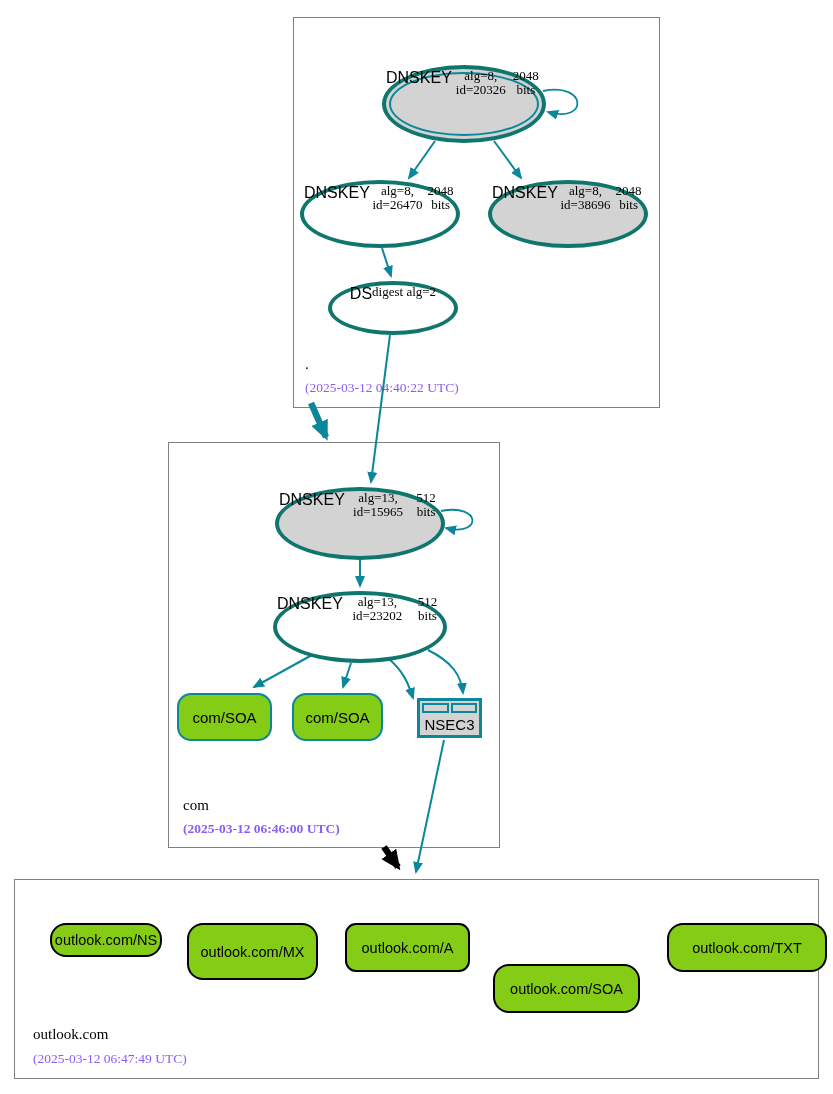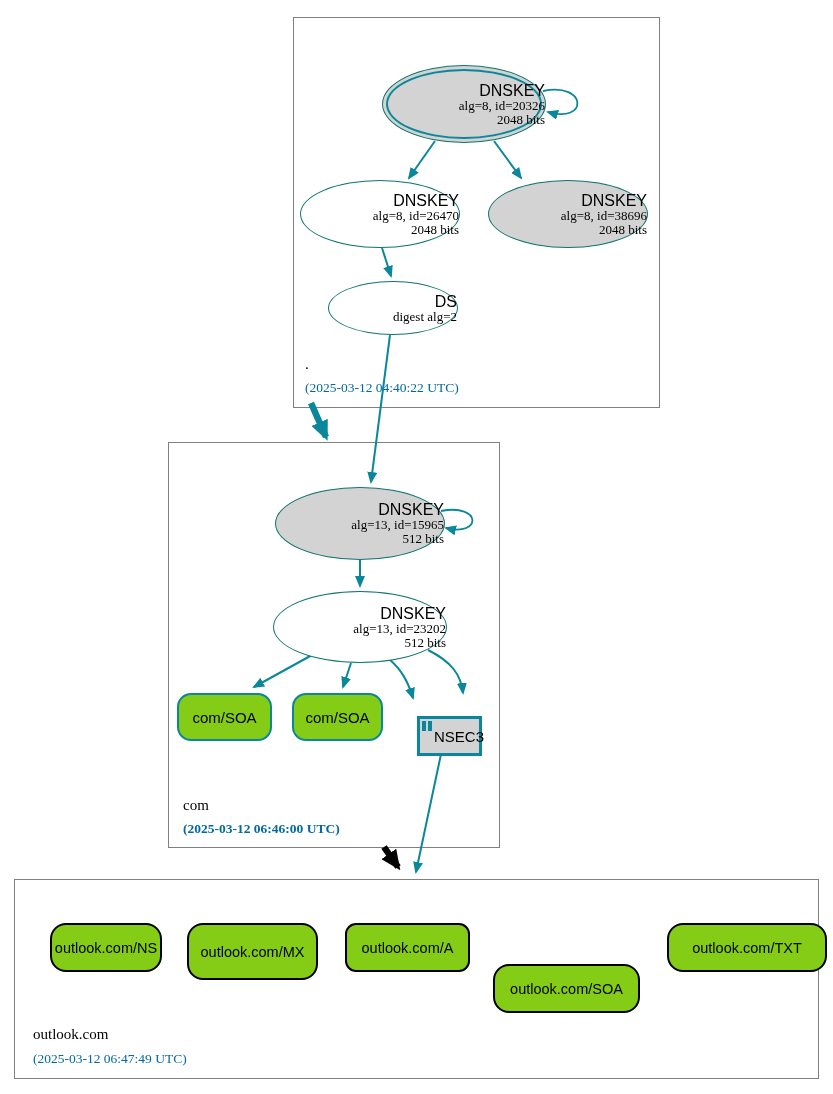--- a/index.html
+++ b/index.html
@@ -1,33 +1,33 @@
 <!DOCTYPE html>
 <html><head>
 <meta charset="utf-8">
 <style>
   html,body{margin:0;padding:0;background:#fff;}
   .canvas{position:relative;width:833px;height:1094px;background:#ffffff;overflow:hidden;
           font-family:"Liberation Sans",sans-serif;color:#000;}
   .zone-box{position:absolute;border:1px solid #808080;box-sizing:border-box;background:transparent;}
   .zone-name{position:absolute;font:15px "Liberation Serif",serif;color:#000;}
-  .zone-ts{position:absolute;font:13.5px "Liberation Serif",serif;color:#0369a1;}
-  .ellipse{position:absolute;border:1px solid #0f766e;border-radius:50%;box-sizing:border-box;
-           background:#ffffff;display:flex;flex-direction:column;align-items:flex-end;
+  .zone-ts{position:absolute;font:13.5px "Liberation Serif",serif;color:#8b5cf6;}
+  .ellipse{position:absolute;border:4px solid #0f766e;border-radius:50%;box-sizing:border-box;
+           background:#ffffff;display:flex;flex-direction:row;align-items:flex-start;
            justify-content:center;text-align:center;}
   .ellipse.gray{background:#d3d3d3;}
   .inner-ring{position:absolute;inset:3px;border:2px solid #0a879a;border-radius:50%;pointer-events:none;}
   .node-title{font:16px "Liberation Sans",sans-serif;line-height:17px;z-index:1;}
   .node-detail{font:13px "Liberation Serif",serif;line-height:14px;z-index:1;}
   .rrect{position:absolute;border:2px solid #0a879a;border-radius:14px;background:#84cc16;
          box-sizing:border-box;display:flex;align-items:center;justify-content:center;
          font:15px "Liberation Sans",sans-serif;}
   .rrect.black{border:2px solid #000;border-radius:16px;font-size:14.5px;}
   .nsec3{position:absolute;border:3px solid #0a879a;background:#d3d3d3;box-sizing:border-box;
-         display:flex;flex-direction:row;margin-top:18px;}
+         display:flex;flex-direction:column;}
   .nsec3-header{display:flex;gap:2px;margin:2px 2px 0 2px;height:10px;}
   .nsec3-cell{flex:1;border:2px solid #0a879a;background:#d3d3d3;box-sizing:border-box;}
   .nsec3-label{flex:1;display:flex;align-items:center;justify-content:center;
                font:15px "Liberation Sans",sans-serif;}
   svg.edges{position:absolute;left:0;top:0;pointer-events:none;}
 </style>
 </head>
 <body>
 
 <div class="canvas">
@@ -111,21 +111,21 @@
     <span>com/SOA</span>
   </div>
   <div class="nsec3" style="left:417px;top:698px;width:65px;height:40px;">
     <div class="nsec3-header">
       <div class="nsec3-cell"></div>
       <div class="nsec3-cell"></div>
     </div>
     <div class="nsec3-label">NSEC3</div>
   </div>
 
-  <div class="rrect black" style="left:50px;top:923px;width:112px;height:49px;">
+  <div class="rrect black" style="left:50px;top:923px;width:112px;height:34px;">
     <span>outlook.com/NS</span>
   </div>
   <div class="rrect black" style="left:187px;top:923px;width:131px;height:57px;">
     <span>outlook.com/MX</span>
   </div>
   <div class="rrect black" style="left:345px;top:923px;width:125px;height:49px;border-radius:11px;">
     <span>outlook.com/A</span>
   </div>
   <div class="rrect black" style="left:493px;top:923px;width:147px;height:49px;margin-top:41px;">
     <span>outlook.com/SOA</span>

